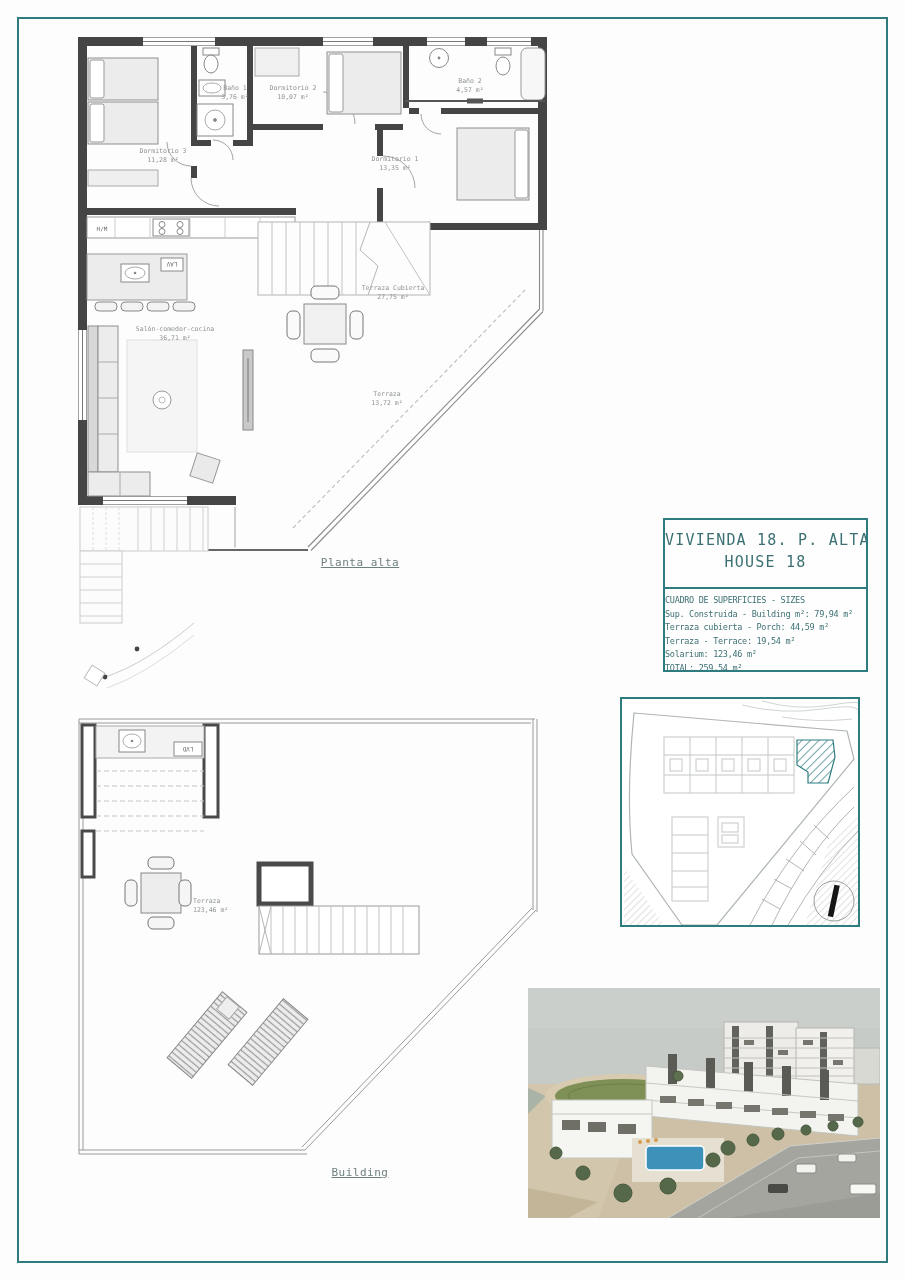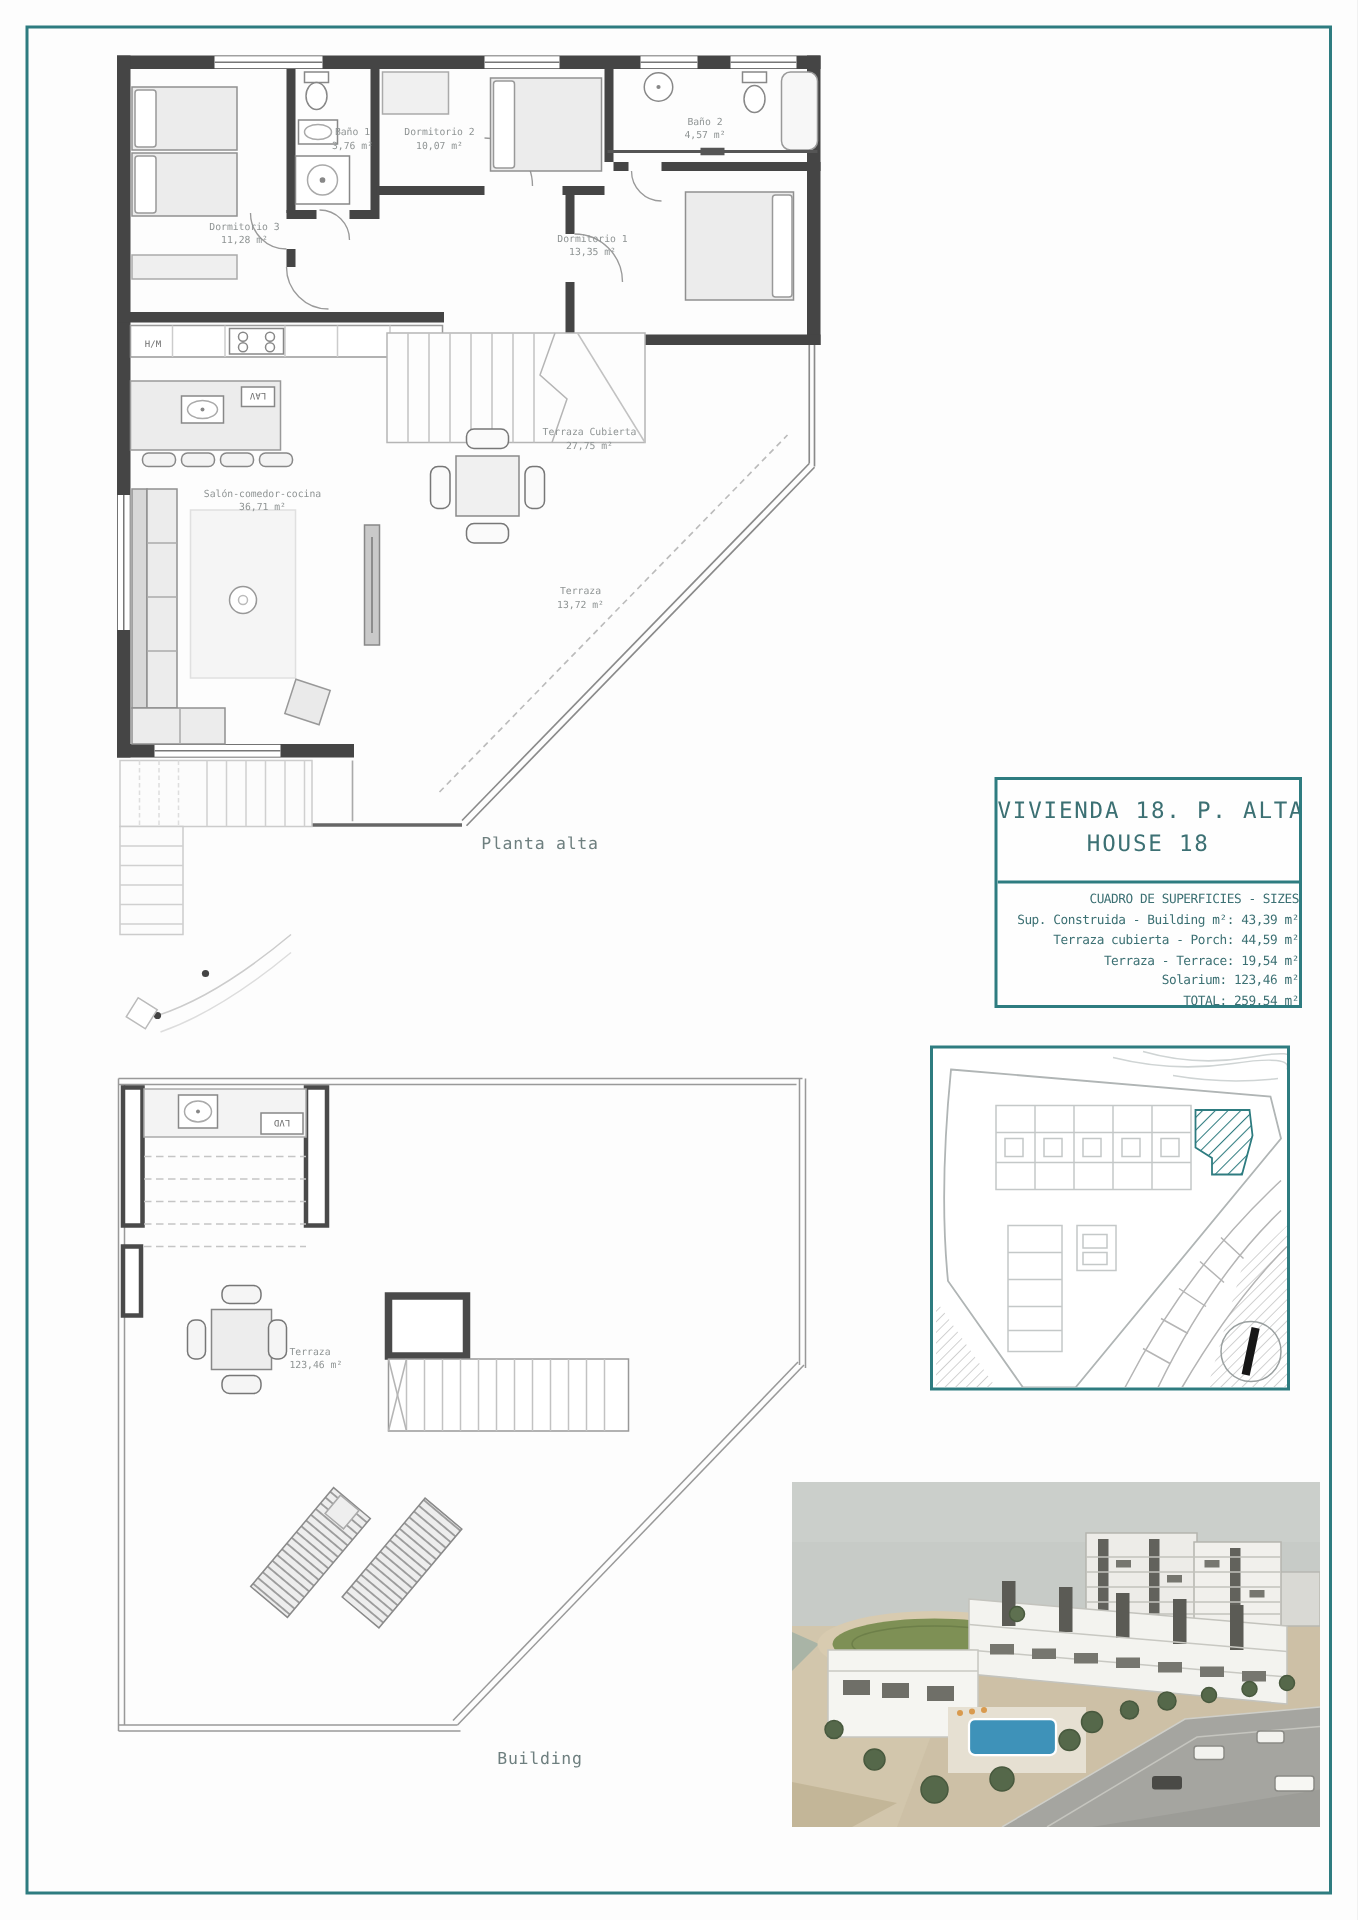--- a/index.html
+++ b/index.html
@@ -4,30 +4,30 @@
 <style>
   html,body{margin:0;padding:0;background:#e8e8e8;}
   .sheet{
     position:relative;width:905px;height:1280px;background:#fdfdfd;
     overflow:hidden;font-family:"DejaVu Sans Mono",monospace;margin:0 auto;
   }
   .frame{position:absolute;inset:17px;border:2px solid #2e7c80;pointer-events:none;}
   .abs{position:absolute;}
   .caption{
     position:absolute;text-align:center;color:#6e7f7f;font-size:11px;
-    letter-spacing:.5px;font-family:"DejaVu Sans Mono",monospace;
+    letter-spacing:.5px;font-family:"DejaVu Sans Mono",monospace;text-decoration:underline;
   }
   .title-block{
     position:absolute;left:663px;top:518px;width:205px;height:154px;
     border:2px solid #2e7c80;background:#fefefe;box-sizing:border-box;overflow:hidden;
   }
   .tb-title{height:58px;padding-top:9px;text-align:center;color:#3c7073;
     font-size:15px;letter-spacing:1.2px;line-height:22px;white-space:nowrap;}
   .tb-divider{border-top:2px solid #2e7c80;margin:0;}
-  .tb-table{padding-top:5px;text-align:right;color:#3c7073;font-size:8.5px;
+  .tb-table{padding-top:5px;text-align:left;color:#3c7073;font-size:8.5px;
     letter-spacing:-0.3px;line-height:13.6px;white-space:nowrap;}
   .site-plan{
     position:absolute;left:620px;top:697px;width:240px;height:230px;
     border:2px solid #2e7c80;background:#ffffff;box-sizing:border-box;
   }
   .photo{
     position:absolute;left:528px;top:988px;width:352px;height:230px;overflow:hidden;
   }
   svg text{font-family:"DejaVu Sans Mono",monospace;fill:#8f9494;}
   .room-name,.room-area{font-size:6.5px;}
@@ -229,21 +229,21 @@
   <div class="caption" style="left:285px;top:556px;width:150px;">Planta alta</div>
 
   <div class="title-block">
     <div class="tb-title">
       <div>VIVIENDA 18. P. ALTA</div>
       <div>HOUSE 18</div>
     </div>
     <div class="tb-divider"></div>
     <div class="tb-table">
       <div>CUADRO DE SUPERFICIES - SIZES</div>
-      <div>Sup. Construida - Building m²: 43,39 m²</div>
+      <div>Sup. Construida - Building m²: 79,94 m²</div>
       <div>Terraza cubierta - Porch: 44,59 m²</div>
       <div>Terraza - Terrace: 19,54 m²</div>
       <div>Solarium: 123,46 m²</div>
       <div>TOTAL: 259,54 m²</div>
     </div>
   </div>
 
   <div class="site-plan">
     <svg width="236" height="226" viewBox="0 0 236 226">
       <defs>

